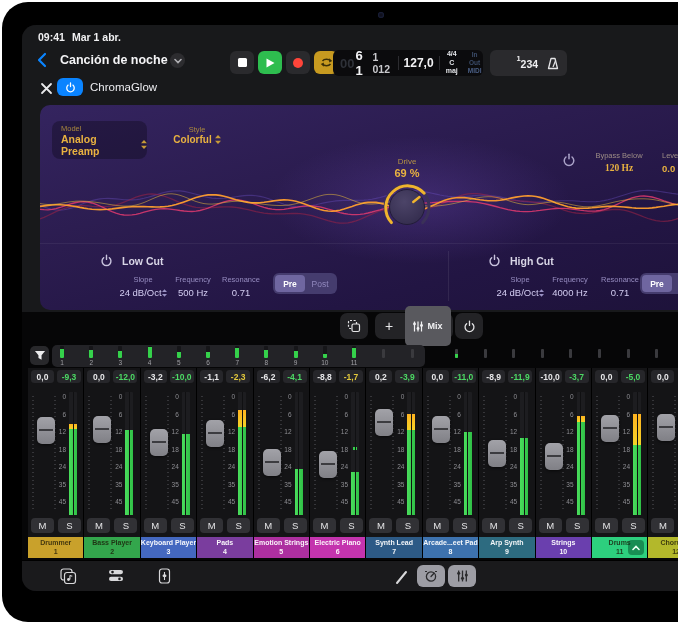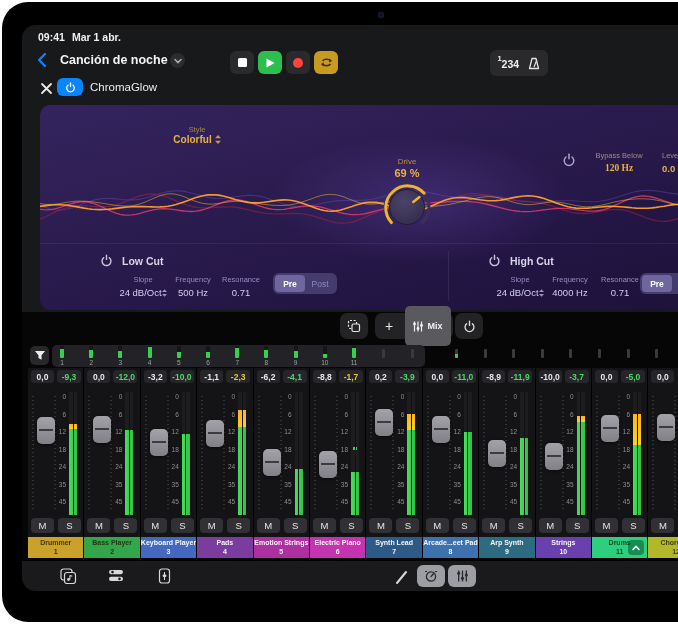--- a/index.html
+++ b/index.html
@@ -16,21 +16,21 @@
   #status-time{left:16px;top:6px;font-size:10.5px;font-weight:bold;color:#f0f0f2;}
   #status-date{left:50px;top:6px;font-size:10.5px;font-weight:bold;color:#f0f0f2;}
   .tbtn{position:absolute;top:26px;width:24px;height:23px;border-radius:6px;background:#2a2a2d;
     display:flex;align-items:center;justify-content:center;}
   #btn-play{background:#2ebd4f;}
   #btn-cycle{background:#c79a20;}
   #lcd{left:311px;top:25px;width:150px;height:26px;background:#0b0b0d;border-radius:6px;
     display:flex;align-items:center;}
   .lcd-sep{width:1px;height:14px;background:#2c2c30;}
   #count-pill{left:468px;top:25px;width:58px;height:26px;background:#2a2a2d;border-radius:6px;
-    display:flex;align-items:center;justify-content:space-evenly;}
+    display:flex;align-items:center;justify-content:space-evenly;padding-left:19px;}
   #back-chevron{left:14px;top:27px;}
   #song-title{left:38px;top:28px;font-size:12.5px;font-weight:bold;color:#f4f4f6;}
   #title-chevron{left:148px;top:28px;width:15px;height:15px;border-radius:50%;background:#2c2c2f;
     display:flex;align-items:center;justify-content:center;}
   
   #close-x{left:18px;top:56px;width:14px;height:14px;}
   #plugin-power{left:35px;top:53px;width:26px;height:18px;border-radius:6px;background:#0a84ff;
     display:flex;align-items:center;justify-content:center;}
   #plugin-name{left:68px;top:56px;font-size:11.5px;color:#ececf0;}
   
@@ -158,20 +158,36 @@
       </div>
       <div class="tbtn" id="btn-cycle" style="left:292px;">
         <svg width="13" height="11" viewBox="0 0 13 11">
           <path d="M2.5 4 A4.5 3 0 0 1 10.5 4" fill="none" stroke="#3a2f08" stroke-width="1.5"></path>
           <path d="M10.5 7 A4.5 3 0 0 1 2.5 7" fill="none" stroke="#3a2f08" stroke-width="1.5"></path>
           <polygon points="9.2,1.2 12.2,4 9.2,5.6" fill="#3a2f08"></polygon>
           <polygon points="3.8,5.4 0.8,7 3.8,9.8" fill="#3a2f08"></polygon>
         </svg>
       </div>
 
+      <div class="abs" id="lcd">
+        <span style="margin-left:7px;font-size:13px;color:#2e3138;" class="lcd-num">00</span>
+        <span style="font-size:13px;color:#f2f2f4;margin-left:1px;" class="lcd-num">6 1</span>
+        <span style="font-size:10.5px;color:#c9c9cd;margin-left:3px;" class="lcd-num">1 012</span>
+        <div class="lcd-sep" style="margin:0 5px;"></div>
+        <span style="font-size:12px;color:#f2f2f4;" class="lcd-num">127,0</span>
+        <div class="lcd-sep" style="margin:0 5px;"></div>
+        <div style="text-align:center;line-height:1.2;">
+          <div style="font-size:7px;font-weight:bold;color:#e2e4e8;">4/4</div>
+          <div style="font-size:7px;font-weight:bold;color:#e2e4e8;">C maj</div>
+        </div>
+        <div style="text-align:center;line-height:1.25;margin-left:7px;">
+          <div style="font-size:6.5px;font-weight:bold;color:#3c4d6b;word-spacing:3px;">In Out</div>
+          <div style="font-size:6.5px;font-weight:bold;color:#4a5f86;">MIDI</div>
+        </div>
+      </div>
 
       <div class="abs" id="count-pill">
         <div style="color:#f0f0f2;font-weight:bold;"><span style="font-size:7.5px;vertical-align:top;">1</span><span style="font-size:10.5px;">234</span></div>
         <svg width="14" height="13" viewBox="0 0 14 13">
           <path d="M5 1.5 H9 L11.5 11.5 H2.5 Z" fill="none" stroke="#e4e4e6" stroke-width="1.3" stroke-linejoin="round"></path>
           <line x1="7" y1="10" x2="9.6" y2="3.5" stroke="#e4e4e6" stroke-width="1.2"></line>
         </svg>
       </div>
 
       <div class="abs" id="close-x">
@@ -189,20 +205,30 @@
 
       <div class="abs" id="panel">
         <svg class="abs" id="waves" style="left:0;top:52px;" width="700" height="96" viewBox="0 0 700 96">
             <path d="M0 48.2 L4 49.9 L8 51.3 L12 52.4 L16 53.0 L20 53.1 L24 52.8 L28 52.0 L32 50.9 L36 49.5 L40 47.9 L44 46.3 L48 44.9 L52 43.6 L56 42.6 L60 41.9 L64 41.5 L68 41.4 L72 41.6 L76 41.9 L80 42.3 L84 42.7 L88 42.9 L92 42.9 L96 42.7 L100 42.1 L104 41.3 L108 40.3 L112 39.1 L116 37.9 L120 36.6 L124 35.5 L128 34.6 L132 34.1 L136 33.8 L140 33.9 L144 34.4 L148 35.2 L152 36.2 L156 37.3 L160 38.4 L164 39.5 L168 40.4 L172 41.1 L176 41.4 L180 41.5 L184 41.3 L188 40.9 L192 40.4 L196 39.7 L200 39.1 L204 38.6 L208 38.4 L212 38.4 L216 38.7 L220 39.4 L224 40.3 L228 41.6 L232 42.9 L236 44.4 L240 45.8 L244 47.2 L248 48.3 L252 49.1 L256 49.6 L260 49.8 L264 49.6 L268 49.2 L272 48.5 L276 47.7 L280 46.8 L284 45.9 L288 45.1 L292 44.5 L296 43.9 L300 43.6 L304 43.4 L308 43.4 L312 43.4 L316 43.4 L320 43.3 L324 43.1 L328 42.8 L332 42.2 L336 41.4 L340 40.5 L344 39.4 L348 38.2 L352 37.0 L356 35.9 L360 35.0 L364 34.2 L368 33.7 L372 33.5 L376 33.6 L380 34.0 L384 34.6 L388 35.4 L392 36.2 L396 37.1 L400 38.0 L404 38.7 L408 39.3 L412 39.6 L416 39.8 L420 39.7 L424 39.5 L428 39.2 L432 38.9 L436 38.5 L440 38.3 L444 38.3 L448 38.4 L452 38.7 L456 39.2 L460 39.9 L464 40.7 L468 41.6 L472 42.5 L476 43.3 L480 44.0 L484 44.6 L488 45.0 L492 45.2 L496 45.3 L500 45.1 L504 44.9 L508 44.6 L512 44.2 L516 44.0 L520 43.8 L524 43.7 L528 43.7 L532 43.8 L536 44.0 L540 44.3 L544 44.5 L548 44.7 L552 44.7 L556 44.6 L560 44.2 L564 43.6 L568 42.7 L572 41.7 L576 40.5 L580 39.2 L584 37.9 L588 36.7 L592 35.5 L596 34.6 L600 33.9 L604 33.5 L608 33.4 L612 33.6 L616 33.9 L620 34.5 L624 35.1 L628 35.7 L632 36.4 L636 36.9 L640 37.3 L644 37.5 L648 37.6 L652 37.5 L656 37.4 L660 37.2 L664 37.0 L668 37.0 L672 37.0 L676 37.2 L680 37.6 L684 38.2 L688 39.0 L692 39.9 L696 40.8 L700 41.8" fill="none" stroke="#6b4fc4" stroke-width="1.1" opacity="0.4"></path>
             <path d="M0 61.9 L4 60.3 L8 58.5 L12 56.6 L16 54.7 L20 53.0 L24 51.5 L28 50.3 L32 49.4 L36 48.9 L40 48.7 L44 48.7 L48 48.9 L52 49.3 L56 49.6 L60 49.7 L64 49.7 L68 49.4 L72 48.8 L76 47.8 L80 46.6 L84 45.1 L88 43.5 L92 41.8 L96 40.2 L100 38.9 L104 37.9 L108 37.2 L112 37.0 L116 37.3 L120 38.0 L124 39.1 L128 40.5 L132 42.1 L136 43.8 L140 45.5 L144 47.1 L148 48.4 L152 49.5 L156 50.3 L160 50.7 L164 50.9 L168 50.8 L172 50.6 L176 50.3 L180 50.0 L184 49.8 L188 49.8 L192 50.0 L196 50.4 L200 51.0 L204 51.8 L208 52.7 L212 53.6 L216 54.6 L220 55.4 L224 56.1 L228 56.5 L232 56.8 L236 56.9 L240 56.9 L244 56.8 L248 56.6 L252 56.5 L256 56.5 L260 56.7 L264 57.1 L268 57.8 L272 58.7 L276 59.8 L280 61.1 L284 62.4 L288 63.7 L292 64.7 L296 65.6 L300 66.1 L304 66.2 L308 65.8 L312 65.0 L316 63.9 L320 62.4 L324 60.7 L328 58.9 L332 57.1 L336 55.4 L340 53.9 L344 52.8 L348 51.9 L352 51.5 L356 51.3 L360 51.4 L364 51.7 L368 52.0 L372 52.4 L376 52.6 L380 52.5 L384 52.2 L388 51.5 L392 50.5 L396 49.1 L400 47.5 L404 45.7 L408 43.8 L412 42.0 L416 40.3 L420 38.8 L424 37.7 L428 36.9 L432 36.6 L436 36.6 L440 36.9 L444 37.6 L448 38.4 L452 39.4 L456 40.3 L460 41.3 L464 42.1 L468 42.8 L472 43.3 L476 43.7 L480 44.0 L484 44.2 L488 44.4 L492 44.8 L496 45.3 L500 45.9 L504 46.8 L508 47.8 L512 49.0 L516 50.4 L520 51.7 L524 53.1 L528 54.3 L532 55.3 L536 56.0 L540 56.4 L544 56.5 L548 56.3 L552 55.9 L556 55.2 L560 54.4 L564 53.7 L568 53.0 L572 52.6 L576 52.4 L580 52.6 L584 53.2 L588 54.1 L592 55.4 L596 56.8 L600 58.4 L604 60.0 L608 61.5 L612 62.7 L616 63.6 L620 64.2 L624 64.3 L628 64.0 L632 63.3 L636 62.2 L640 60.9 L644 59.5 L648 58.0 L652 56.7 L656 55.5 L660 54.6 L664 53.9 L668 53.6 L672 53.6 L676 53.8 L680 54.1 L684 54.5 L688 54.9 L692 55.1 L696 55.2 L700 54.9" fill="none" stroke="#a02345" stroke-width="1.3" opacity="0.55"></path>
             <path d="M0 52.3 L4 52.7 L8 52.8 L12 52.4 L16 51.6 L20 50.5 L24 49.2 L28 47.8 L32 46.5 L36 45.5 L40 44.9 L44 44.7 L48 45.1 L52 46.0 L56 47.3 L60 49.0 L64 50.9 L68 52.8 L72 54.6 L76 56.1 L80 57.3 L84 58.0 L88 58.2 L92 57.9 L96 57.3 L100 56.3 L104 55.2 L108 54.1 L112 53.1 L116 52.4 L120 51.9 L124 51.7 L128 51.9 L132 52.3 L136 52.9 L140 53.5 L144 54.0 L148 54.4 L152 54.5 L156 54.2 L160 53.5 L164 52.5 L168 51.1 L172 49.5 L176 47.9 L180 46.3 L184 44.9 L188 43.8 L192 43.1 L196 42.9 L200 43.2 L204 43.9 L208 44.9 L212 46.2 L216 47.7 L220 49.1 L224 50.4 L228 51.5 L232 52.2 L236 52.6 L240 52.6 L244 52.3 L248 51.7 L252 51.0 L256 50.3 L260 49.6 L264 49.1 L268 48.8 L272 48.9 L276 49.3 L280 49.9 L284 50.9 L288 52.0 L292 53.2 L296 54.4 L300 55.6 L304 56.5 L308 57.2 L312 57.6 L316 57.6 L320 57.4 L324 56.8 L328 56.0 L332 55.0 L336 53.9 L340 52.8 L344 51.6 L348 50.6 L352 49.6 L356 48.8 L360 48.1 L364 47.5 L368 47.1 L372 46.7 L376 46.5 L380 46.3 L384 46.1 L388 45.9 L392 45.7 L396 45.4 L400 45.2 L404 45.0 L408 44.7 L412 44.5 L416 44.4 L420 44.3 L424 44.3 L428 44.5 L432 44.8 L436 45.2 L440 45.8 L444 46.6 L448 47.5 L452 48.5 L456 49.5 L460 50.6 L464 51.6 L468 52.6 L472 53.4 L476 54.0 L480 54.4 L484 54.6 L488 54.6 L492 54.3 L496 53.9 L500 53.4 L504 52.8 L508 52.3 L512 51.8 L516 51.5 L520 51.3 L524 51.4 L528 51.6 L532 52.1 L536 52.6 L540 53.2 L544 53.7 L548 54.1 L552 54.2 L556 54.0 L560 53.5 L564 52.6 L568 51.3 L572 49.7 L576 47.9 L580 46.0 L584 44.1 L588 42.4 L592 40.9 L596 39.8 L600 39.1 L604 39.0 L608 39.3 L612 40.0 L616 41.1 L620 42.4 L624 43.8 L628 45.1 L632 46.4 L636 47.3 L640 48.0 L644 48.4 L648 48.4 L652 48.2 L656 47.9 L660 47.5 L664 47.2 L668 47.1 L672 47.3 L676 47.8 L680 48.7 L684 49.8 L688 51.3 L692 52.8 L696 54.4 L700 55.8" fill="none" stroke="#e23a6e" stroke-width="1.3" opacity="0.85"></path>
             <path d="M0 49.4 L4 48.9 L8 48.4 L12 48.0 L16 47.8 L20 47.8 L24 48.0 L28 48.4 L32 49.0 L36 49.6 L40 50.4 L44 51.1 L48 51.7 L52 52.2 L56 52.5 L60 52.6 L64 52.5 L68 52.3 L72 51.9 L76 51.4 L80 50.9 L84 50.4 L88 50.0 L92 49.7 L96 49.6 L100 49.5 L104 49.6 L108 49.8 L112 49.9 L116 50.0 L120 49.9 L124 49.7 L128 49.2 L132 48.5 L136 47.5 L140 46.3 L144 44.9 L148 43.4 L152 42.0 L156 40.6 L160 39.4 L164 38.5 L168 37.9 L172 37.7 L176 37.9 L180 38.4 L184 39.2 L188 40.3 L192 41.5 L196 42.7 L200 43.8 L204 44.8 L208 45.5 L212 45.9 L216 45.9 L220 45.8 L224 45.3 L228 44.7 L232 44.1 L236 43.5 L240 43.1 L244 42.9 L248 43.0 L252 43.5 L256 44.3 L260 45.4 L264 46.8 L268 48.3 L272 49.8 L276 51.3 L280 52.5 L284 53.5 L288 54.0 L292 54.2 L296 53.9 L300 53.2 L304 52.1 L308 50.8 L312 49.5 L316 48.1 L320 46.9 L324 45.9 L328 45.4 L332 45.2 L336 45.4 L340 46.1 L344 47.1 L348 48.4 L352 49.7 L356 51.1 L360 52.3 L364 53.3 L368 53.9 L372 54.1 L376 53.8 L380 53.0 L384 51.9 L388 50.4 L392 48.7 L396 46.9 L400 45.2 L404 43.6 L408 42.3 L412 41.3 L416 40.7 L420 40.5 L424 40.6 L428 41.0 L432 41.5 L436 42.2 L440 42.8 L444 43.3 L448 43.7 L452 43.8 L456 43.6 L460 43.2 L464 42.6 L468 41.8 L472 40.9 L476 40.1 L480 39.5 L484 39.0 L488 38.8 L492 39.0 L496 39.5 L500 40.4 L504 41.5 L508 42.9 L512 44.3 L516 45.9 L520 47.3 L524 48.6 L528 49.7 L532 50.5 L536 51.1 L540 51.3 L544 51.3 L548 51.1 L552 50.8 L556 50.4 L560 50.0 L564 49.6 L568 49.4 L572 49.4 L576 49.5 L580 49.7 L584 50.0 L588 50.4 L592 50.8 L596 51.1 L600 51.3 L604 51.3 L608 51.2 L612 50.9 L616 50.4 L620 49.8 L624 49.2 L628 48.5 L632 47.9 L636 47.5 L640 47.2 L644 47.0 L648 47.1 L652 47.3 L656 47.7 L660 48.1 L664 48.5 L668 48.9 L672 49.1 L676 49.1 L680 48.8 L684 48.3 L688 47.5 L692 46.4 L696 45.2 L700 43.9" fill="none" stroke="#ff9e2e" stroke-width="1.6" opacity="0.95"></path>
             <path d="M0 46.5 L4 47.2 L8 47.5 L12 47.4 L16 47.1 L20 46.5 L24 45.8 L28 45.1 L32 44.6 L36 44.2 L40 44.1 L44 44.2 L48 44.4 L52 44.8 L56 45.3 L60 45.9 L64 46.5 L68 47.2 L72 47.8 L76 48.4 L80 48.8 L84 49.1 L88 49.0 L92 48.7 L96 48.0 L100 46.9 L104 45.5 L108 43.8 L112 42.0 L116 40.3 L120 38.8 L124 37.6 L128 36.9 L132 36.8 L136 37.3 L140 38.3 L144 39.7 L148 41.3 L152 43.0 L156 44.5 L160 45.7 L164 46.6 L168 47.0 L172 47.1 L176 46.8 L180 46.2 L184 45.6 L188 45.0 L192 44.5 L196 44.3 L200 44.3 L204 44.5 L208 44.9 L212 45.5 L216 46.1 L220 46.8 L224 47.3 L228 47.8 L232 48.2 L236 48.4 L240 48.5 L244 48.4 L248 48.1 L252 47.5 L256 46.7 L260 45.7 L264 44.4 L268 43.0 L272 41.6 L276 40.1 L280 38.9 L284 37.9 L288 37.4 L292 37.4 L296 37.8 L300 38.7 L304 40.0 L308 41.6 L312 43.1 L316 44.6 L320 45.8 L324 46.6 L328 47.0 L332 47.1 L336 46.8 L340 46.3 L344 45.7 L348 45.2 L352 44.8 L356 44.8 L360 44.9 L364 45.4 L368 46.0 L372 46.8 L376 47.5 L380 48.2 L384 48.7 L388 49.0 L392 49.1 L396 49.0 L400 48.7 L404 48.2 L408 47.6 L412 46.9 L416 46.0 L420 45.1 L424 44.2 L428 43.1 L432 42.1 L436 41.2 L440 40.4 L444 39.9 L448 39.7 L452 39.8 L456 40.3 L460 41.1 L464 42.2 L468 43.5 L472 44.8 L476 45.9 L480 46.8 L484 47.4 L488 47.7 L492 47.5 L496 47.1 L500 46.5 L504 45.9 L508 45.4 L512 45.1 L516 45.1 L520 45.4 L524 46.0 L528 46.8 L532 47.7 L536 48.5 L540 49.2 L544 49.7 L548 49.8 L552 49.6 L556 49.1 L560 48.4 L564 47.5 L568 46.6 L572 45.6 L576 44.7 L580 43.9 L584 43.2 L588 42.7 L592 42.2 L596 41.9 L600 41.8 L604 41.8 L608 42.0 L612 42.4 L616 43.0 L620 43.8 L624 44.8 L628 45.7 L632 46.7 L636 47.5 L640 48.0 L644 48.2 L648 48.1 L652 47.7 L656 47.1 L660 46.4 L664 45.6 L668 45.0 L672 44.7 L676 44.7 L680 45.0 L684 45.7 L688 46.6 L692 47.5 L696 48.4 L700 49.0" fill="none" stroke="#f3c33a" stroke-width="1" opacity="0.5"></path>
           </svg>
 
+        <div class="abs" id="model-box">
+          <div class="gold-label">Model</div>
+          <div class="gold-value">
+              <span>Analog Preamp</span>
+            <svg width="6" height="9" viewBox="0 0 6 9">
+                <polygon points="3,0 6,3.2 0,3.2" fill="#c79a38"></polygon>
+                <polygon points="3,9 6,5.8 0,5.8" fill="#c79a38"></polygon>
+              </svg>
+          </div>
+        </div>
         <div class="abs" id="style-box">
           <div class="gold-label">Style</div>
           <div class="gold-value">
               <span>Colorful</span>
             <svg width="6" height="9" viewBox="0 0 6 9">
                 <polygon points="3,0 6,3.2 0,3.2" fill="#c79a38"></polygon>
                 <polygon points="3,9 6,5.8 0,5.8" fill="#c79a38"></polygon>
               </svg>
           </div>
         </div>

